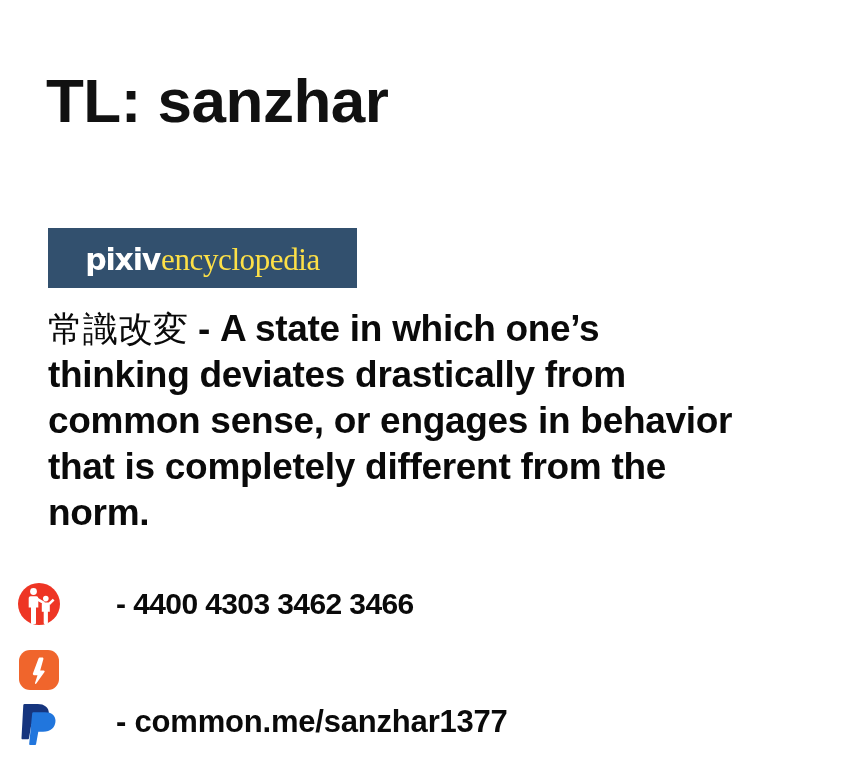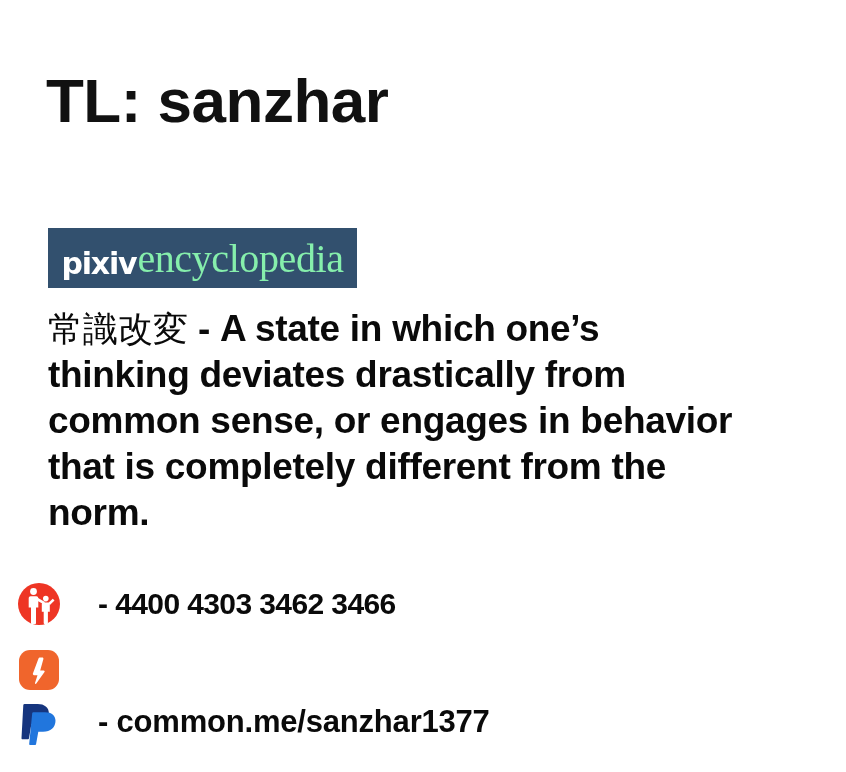--- a/index.html
+++ b/index.html
@@ -58,23 +58,23 @@
   }
   .banner-pixiv {
     font-family: "DejaVu Sans", sans-serif;
     font-size: 30px;
     font-weight: 600;
     color: #ffffff;
     letter-spacing: -1.2px;
   }
   .banner-encyclopedia {
     font-family: "Liberation Serif", "DejaVu Serif", serif;
-    font-size: 40px;
+    font-size: 31px;
     font-weight: 400;
-    color: #86efac;
+    color: #fde047;
     letter-spacing: -0.4px;
     margin-left: 1px;
   }
 
   
   .definition {
     position: absolute;
     left: 48px;
     top: 306px;
     width: 700px;
@@ -111,21 +111,21 @@
     width: 46px;
     height: 46px;
     flex: 0 0 46px;
     display: flex;
     align-items: center;
     justify-content: center;
   }
   .link-icon svg { display: block; }
 
   .link-text {
-    margin-left: 36px;
+    margin-left: 54px;
     font-size: 31px;
     font-weight: 700;
     letter-spacing: -0.2px;
     color: #0a0a0a;
     white-space: nowrap;
   }
   .link-text.card {
     font-size: 30px;
     letter-spacing: -0.6px;
   }

